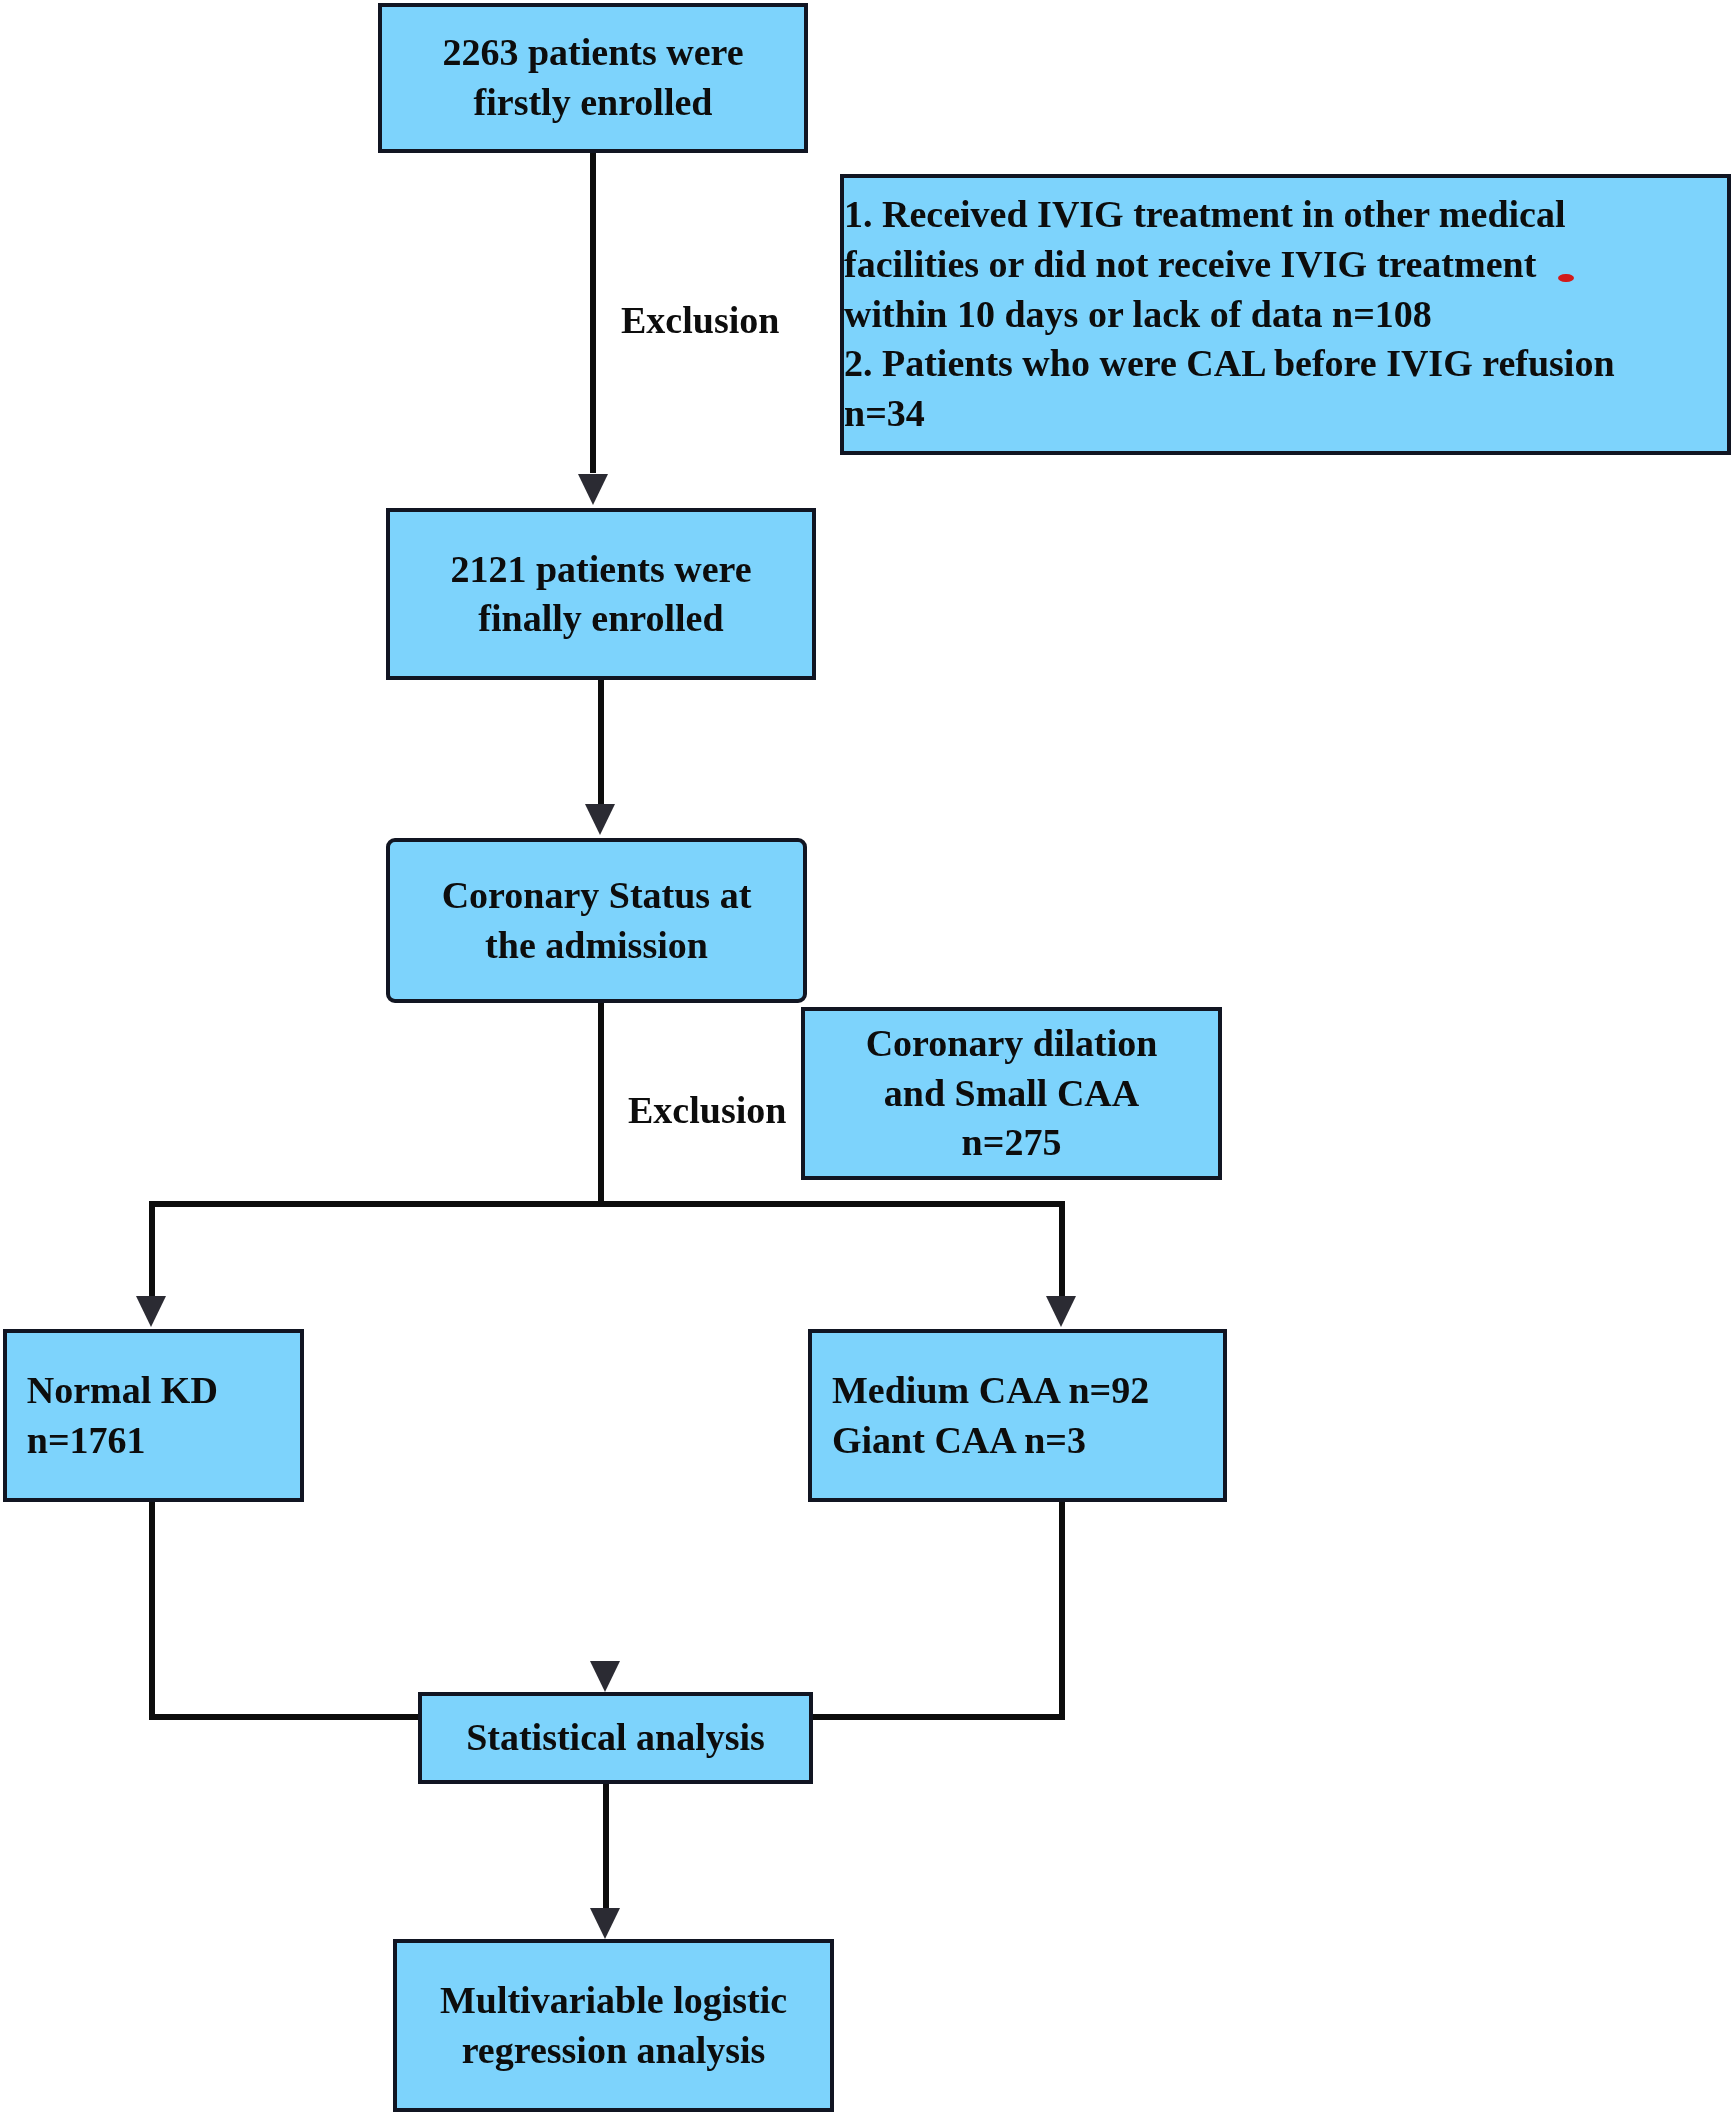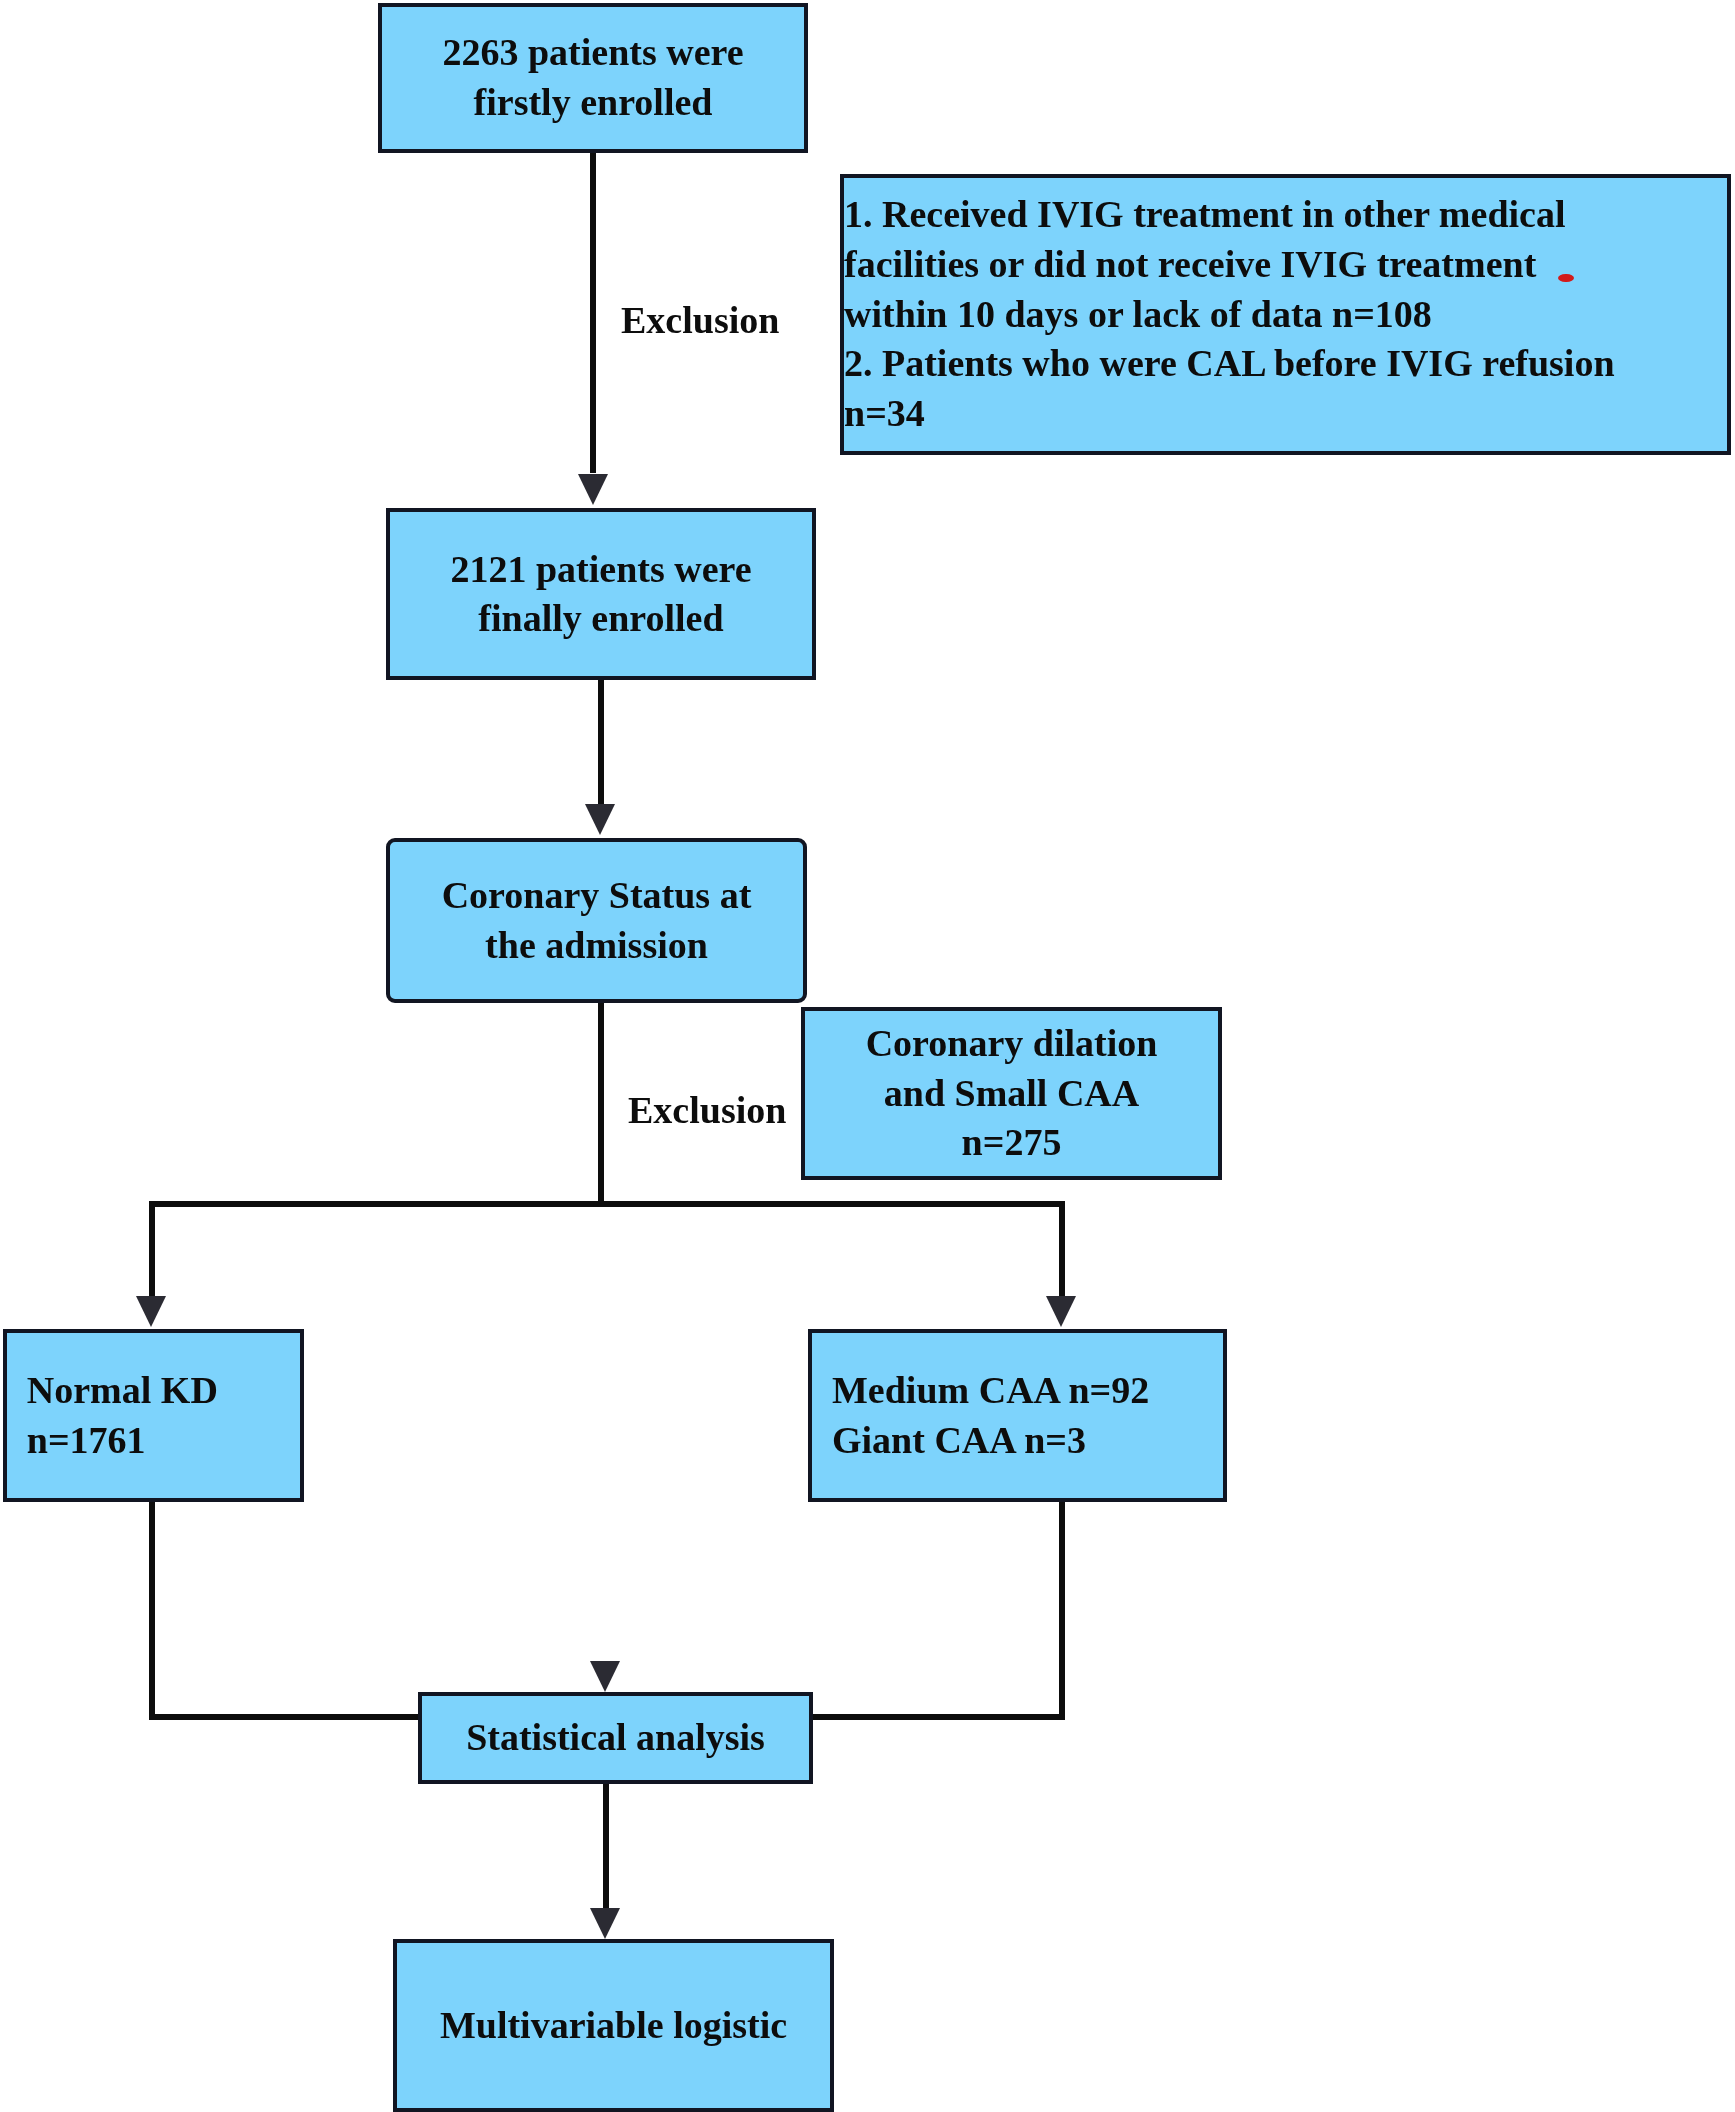--- a/index.html
+++ b/index.html
@@ -161,20 +161,21 @@
     <span class="line">Medium CAA n=92</span>
     <span class="line">Giant CAA n=3</span>
   </div>
 
   <div class="node" id="node-statistical">
     <span class="line">Statistical analysis</span>
   </div>
 
   <div class="node" id="node-multivariable">
     <span class="line">Multivariable logistic</span>
+    <span class="line">regression analysis</span>
   </div>
 
   <div class="edge-label" style="left:621px; top:298px;">Exclusion</div>
 
   <div class="edge-label" style="left:628px; top:1088px;">Exclusion</div>
 
 </div>
 
 
 </body></html>

